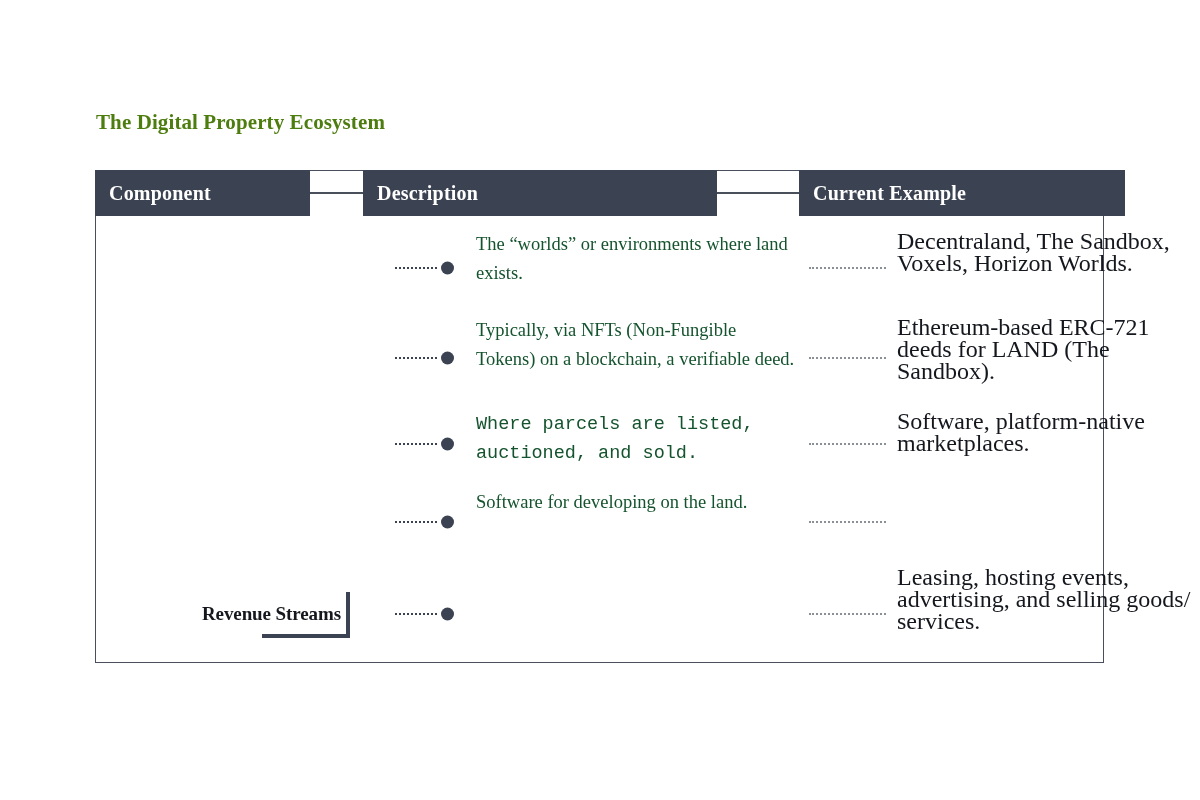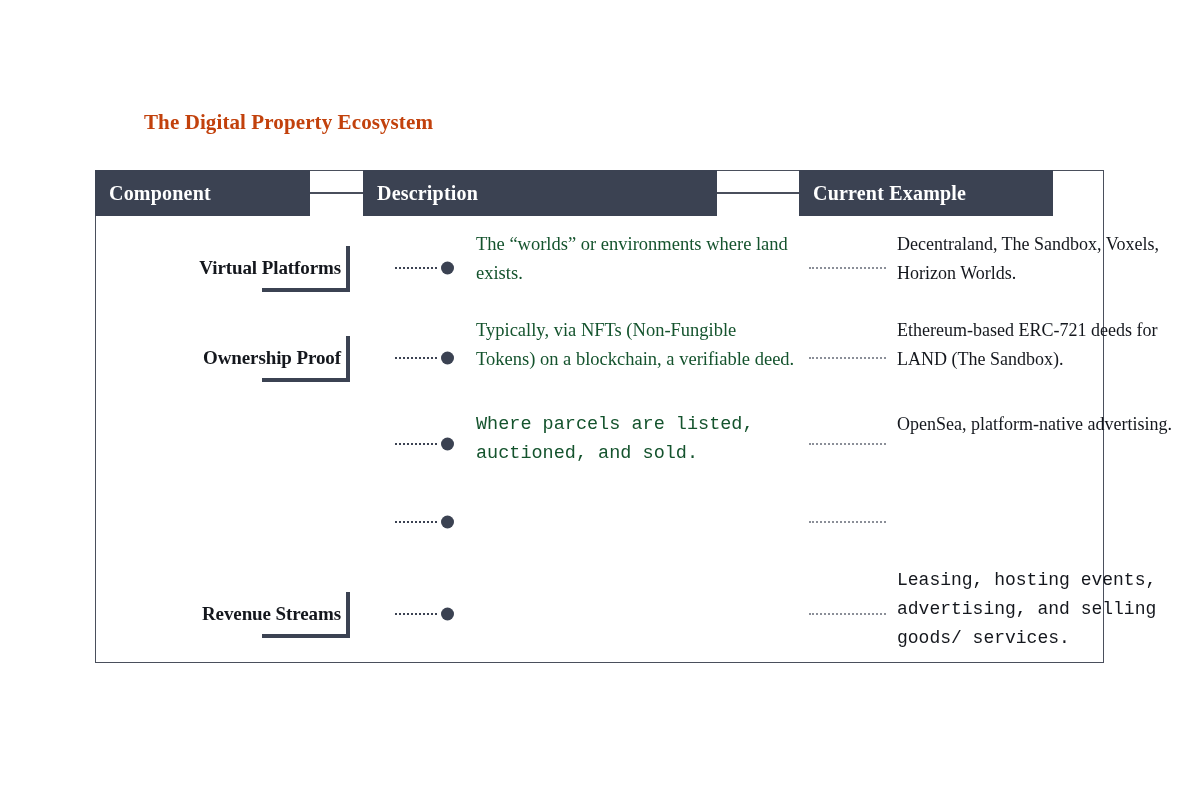--- a/index.html
+++ b/index.html
@@ -23,24 +23,23 @@
     height: 800px;
   }
 
   
   .title {
     position: absolute;
     left: 96px;
     top: 110px;
     font-size: 21px;
     font-weight: bold;
-    color: #c2410c;
+    color: #4d7c0f;
     letter-spacing: 0.1px;
     white-space: nowrap;
-    margin-left: 48px;
   }
 
   
   .frame {
     position: absolute;
     left: 95px;
     top: 170px;
     width: 1009px;
     height: 493px;
     border: 1.4px solid #4a4f5c;
@@ -67,21 +66,21 @@
     font-weight: bold;
     display: flex;
     align-items: center;
     box-sizing: border-box;
     padding-left: 14px;
     letter-spacing: 0.2px;
     white-space: nowrap;
   }
   .hdr-0 { left: 0px;   width: 215px; }
   .hdr-1 { left: 268px; width: 354px; }
-  .hdr-2 { left: 704px; width: 254px; }
+  .hdr-2 { left: 704px; width: 326px; }
 
   .hdr-link {
     position: absolute;
     top: 22px;
     height: 2px;
     background: #4a4f5c;
   }
   .hdr-link-0 { left: 215px; width: 53px; }
   .hdr-link-1 { left: 622px; width: 82px; }
 
@@ -167,22 +166,22 @@
     width: 77px;
     transform: translateY(-50%);
   }
 
   
   .ex-cell {
     position: absolute;
     left: 802px;
     top: 0;
     width: 300px;
-    font-size: 18px;
-    line-height: 29px;
+    font-size: 24px;
+    line-height: 22px;
     color: #14171d;
   }
 </style>
 </head>
 <body>
 
 <div class="page">
 
   <div class="title">The Digital Property Ecosystem</div>
 
@@ -191,61 +190,52 @@
   <div class="header-row">
     <div class="hdr hdr-0">Component</div>
     <div class="hdr-link hdr-link-0"></div>
     <div class="hdr hdr-1">Description</div>
     <div class="hdr-link hdr-link-1"></div>
     <div class="hdr hdr-2">Current Example</div>
   </div>
 
   <div class="rows" id="rows-container">
       <div class="row" style="height: 86px;">
-        <div class="comp-cell">
-          <div class="comp-label" style="top: 52px;">Virtual Platforms</div>
-          <div class="bracket-v" style="top: 30px; height: 46px;"></div>
-          <div class="bracket-h" style="top: 72px; width: 88px;"></div>
-        </div>
         <div class="dots-a" style="top: 52px;"></div>
         <div class="dot" style="top: 52px;"></div>
         <div class="desc-cell" style="top: 14px;">The “worlds” or environments where land exists.</div>
         <div class="dots-b" style="top: 52px;"></div>
         <div class="ex-cell" style="top: 14px;">Decentraland, The Sandbox, Voxels, Horizon Worlds.</div>
       </div>
       <div class="row" style="height: 94px;">
-        <div class="comp-cell">
-          <div class="comp-label" style="top: 56px;">Ownership Proof</div>
-          <div class="bracket-v" style="top: 34px; height: 46px;"></div>
-          <div class="bracket-h" style="top: 76px; width: 88px;"></div>
-        </div>
         <div class="dots-a" style="top: 56px;"></div>
         <div class="dot" style="top: 56px;"></div>
         <div class="desc-cell" style="top: 14px;">Typically, via NFTs (Non-Fungible Tokens) on a blockchain, a verifiable deed.</div>
         <div class="dots-b" style="top: 56px;"></div>
         <div class="ex-cell" style="top: 14px;">Ethereum-based ERC-721 deeds for LAND (The Sandbox).</div>
       </div>
       <div class="row" style="height: 78px;">
         <div class="dots-a" style="top: 48px;"></div>
         <div class="dot" style="top: 48px;"></div>
         <div class="desc-cell" style="top: 14px; font-family: Liberation Mono, monospace;">Where parcels are listed, auctioned, and sold.</div>
         <div class="dots-b" style="top: 48px;"></div>
-        <div class="ex-cell" style="top: 14px;">OpenSea, platform-native advertising.</div>
+        <div class="ex-cell" style="top: 14px;">Software, platform-native marketplaces.</div>
       </div>
       <div class="row" style="height: 78px;">
         <div class="dots-a" style="top: 48px;"></div>
         <div class="dot" style="top: 48px;"></div>
+        <div class="desc-cell" style="top: 14px;">Software for developing on the land.</div>
         <div class="dots-b" style="top: 48px;"></div>
       </div>
       <div class="row" style="height: 98px;">
         <div class="comp-cell">
           <div class="comp-label" style="top: 62px;">Revenue Streams</div>
           <div class="bracket-v" style="top: 40px; height: 46px;"></div>
           <div class="bracket-h" style="top: 82px; width: 88px;"></div>
         </div>
         <div class="dots-a" style="top: 62px;"></div>
         <div class="dot" style="top: 62px;"></div>
         <div class="dots-b" style="top: 62px;"></div>
-        <div class="ex-cell" style="top: 14px; font-family: Liberation Mono, monospace;">Leasing, hosting events, advertising, and selling goods/ services.</div>
+        <div class="ex-cell" style="top: 14px;">Leasing, hosting events, advertising, and selling goods/ services.</div>
       </div>
     </div>
 
 </div>
 
 </body></html>

